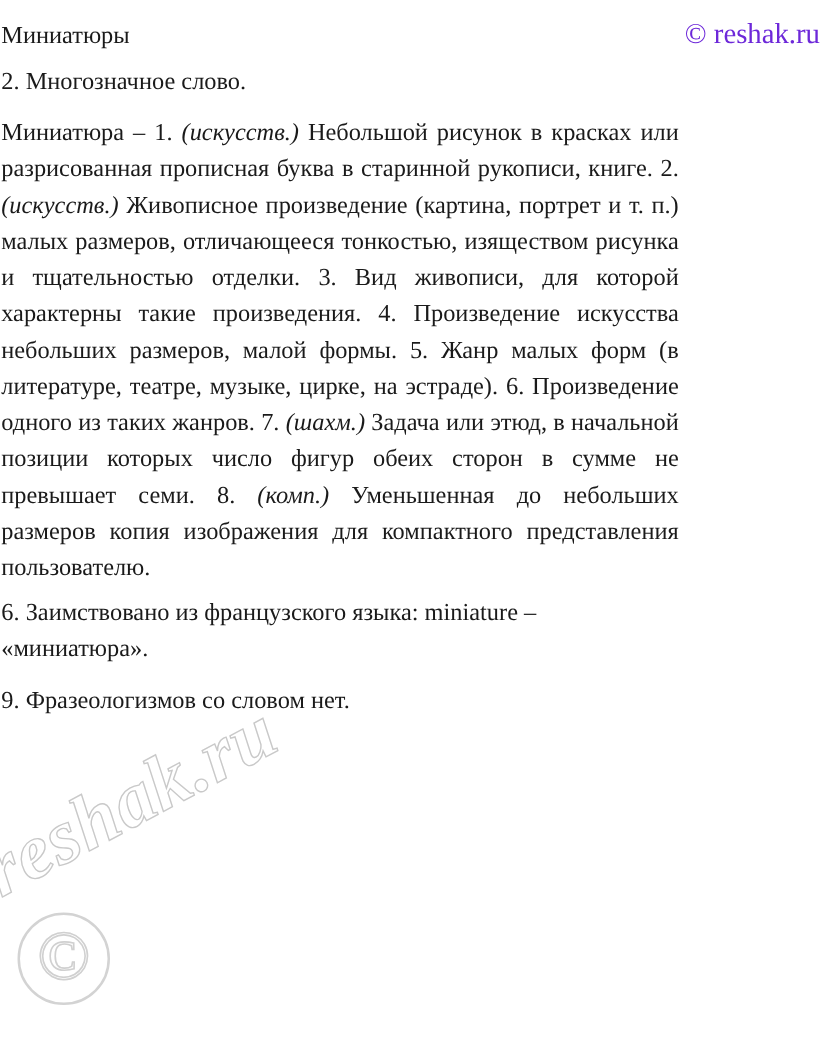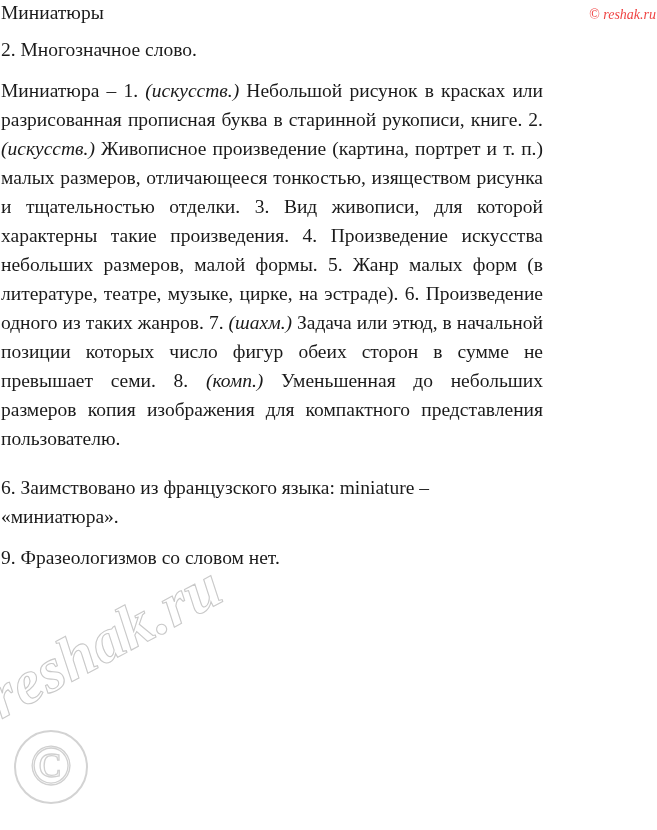--- a/index.html
+++ b/index.html
@@ -71,59 +71,58 @@
     color: transparent;
     -webkit-text-stroke: 1.3px #d0d0d0;
   }
 
   
   .content {
     position: relative;
     z-index: 2;
     width: 544px;
     box-sizing: border-box;
-    padding: 0 1px;
+    padding: 12px 1px;
   }
 
   .doc-header {
     display: flex;
     align-items: baseline;
     justify-content: space-between;
     width: 655px;
     margin: 0 0 11px 0;
     padding: 2px 0 0 0;
   }
   .doc-title {
     font-size: 19.5px;
     line-height: 1.15;
     color: #1a1a1a;
   }
   .doc-credit {
-    font-size: 14px;
+    font-size: 23px;
     line-height: 1.15;
-    color: #ef4444;
+    color: #6d28d9;
     white-space: nowrap;
-    font-style: italic;
   }
 
   p.para {
     margin: 0 0 12px 0;
     font-size: 19.5px;
     line-height: 29px;
     text-align: justify;
     text-justify: inter-word;
     -webkit-hyphens: none;
     hyphens: none;
     color: #1a1a1a;
   }
   p.para.single {
     text-align: left;
   }
   p.para.block {
-    margin-bottom: 20px;
+    margin-bottom: 7px;
   }
   em.pos {
     font-style: italic;
   }
 </style>
 </head>
 <body>
 
 <div id="page">
 

